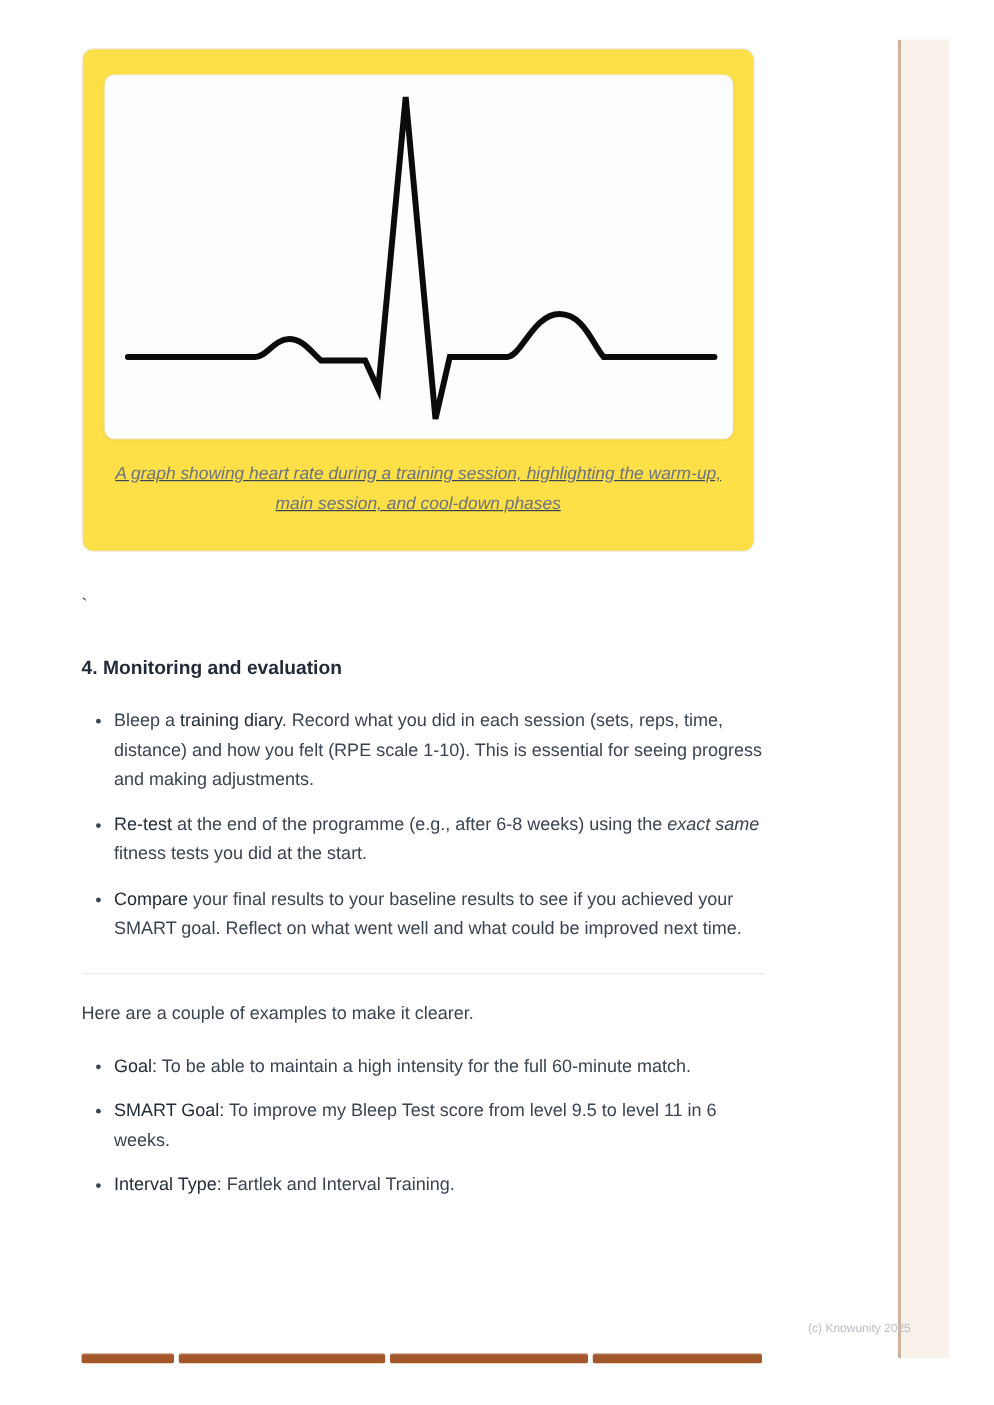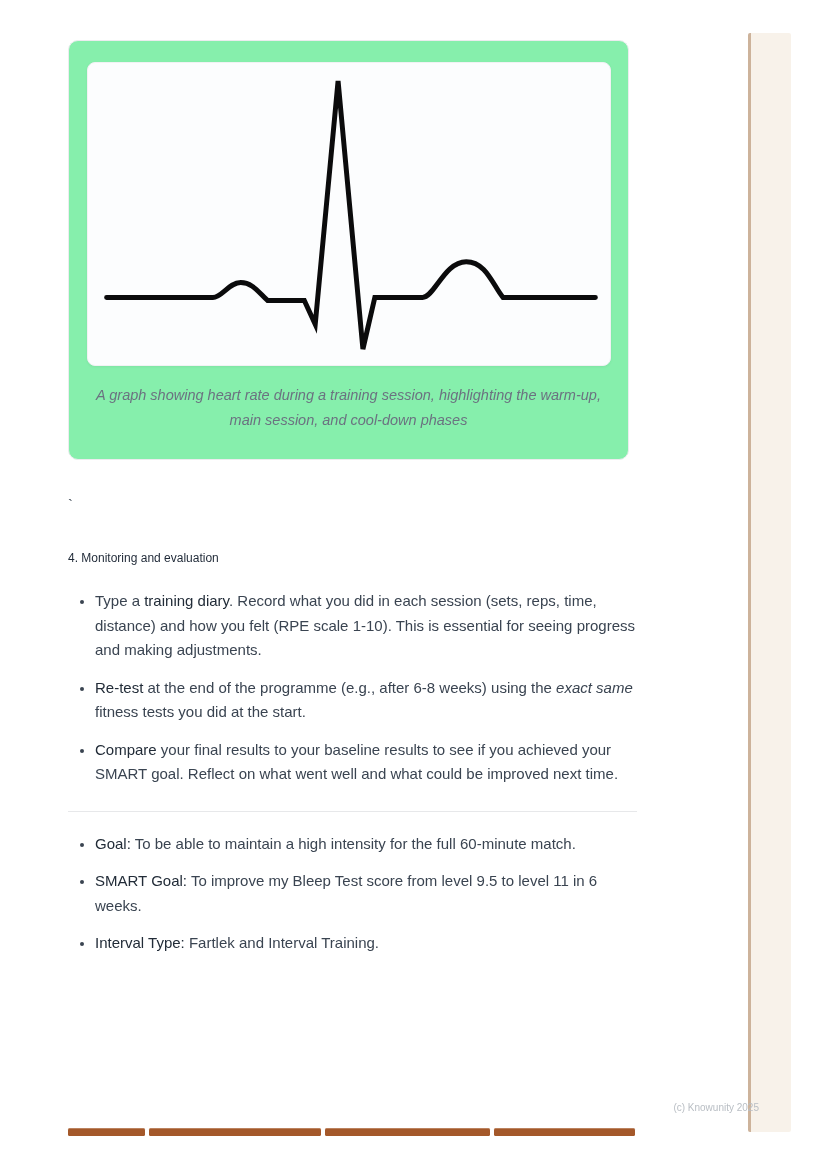--- a/index.html
+++ b/index.html
@@ -28,23 +28,24 @@
     position: absolute;
     left: 68px; top: 0;
     width: 569px;
   }
 
   
   .figure-card {
     margin-top: 40px;
     width: 561px;
     height: 420px;
-    background: #86efac;
+    background: #fde047;
     border: 1px solid #ececef;
     border-radius: 10px;
+    text-decoration: underline;
   }
   .figure-image-frame {
     width: 524px; height: 304px;
     margin: 21px auto 0;
     background: #fcfdfe;
     border: 1px solid #f1f2f4;
     border-radius: 8px;
     box-shadow: 0 1px 3px rgba(0,0,0,0.05);
   }
   .figure-image-frame svg { display: block; width: 100%; height: 100%; }
@@ -60,22 +61,22 @@
 
   .stray-text {
     margin-top: 33px;
     font-size: 15px;
     line-height: 24px;
     color: #3a4451;
   }
 
   .sub-heading {
     margin-top: 30px;
-    font-size: 12px;
-    font-weight: normal;
+    font-size: 16px;
+    font-weight: bold;
     color: #1f2937;
     line-height: 22px;
   }
 
   ul.bullet-list {
     margin: 20px 0 0 0;
     padding-left: 27px;
   }
   ul.bullet-list li {
     font-size: 15px;
@@ -161,28 +162,29 @@
       </svg>
     </div>
     <figcaption class="figure-caption">A graph showing heart rate during a training session, highlighting the warm-up, main session, and cool-down phases</figcaption>
   </figure>
 
   <p class="stray-text">`</p>
 
   <div class="sub-heading">4. Monitoring and evaluation</div>
 
   <ul class="bullet-list">
-      <li><span>Type a </span><span class="seg-b">training diary</span><span>. Record what you did in each session (sets, reps, time, distance) and how you felt (RPE scale 1-10). This is essential for seeing progress and making adjustments.</span></li>
+      <li><span>Bleep a </span><span class="seg-b">training diary</span><span>. Record what you did in each session (sets, reps, time, distance) and how you felt (RPE scale 1-10). This is essential for seeing progress and making adjustments.</span></li>
       <li><span class="seg-b">Re-test</span><span> at the end of the programme (e.g., after 6-8 weeks) using the </span><span class="seg-i">exact same</span><span> fitness tests you did at the start.</span></li>
       <li><span class="seg-b">Compare</span><span> your final results to your baseline results to see if you achieved your SMART goal. Reflect on what went well and what could be improved next time.</span></li>
     </ul>
 
   <hr class="divider">
 
 
+  <p class="intro-text">Here are a couple of examples to make it clearer.</p>
 
 
   <ul class="bullet-list">
       <li><span class="seg-b">Goal:</span><span> To be able to maintain a high intensity for the full 60-minute match.</span></li>
       <li><span class="seg-b">SMART Goal:</span><span> To improve my Bleep Test score from level 9.5 to level 11 in 6 weeks.</span></li>
       <li><span class="seg-b">Interval Type:</span><span> Fartlek and Interval Training.</span></li>
     </ul>
 
 </div>
 

